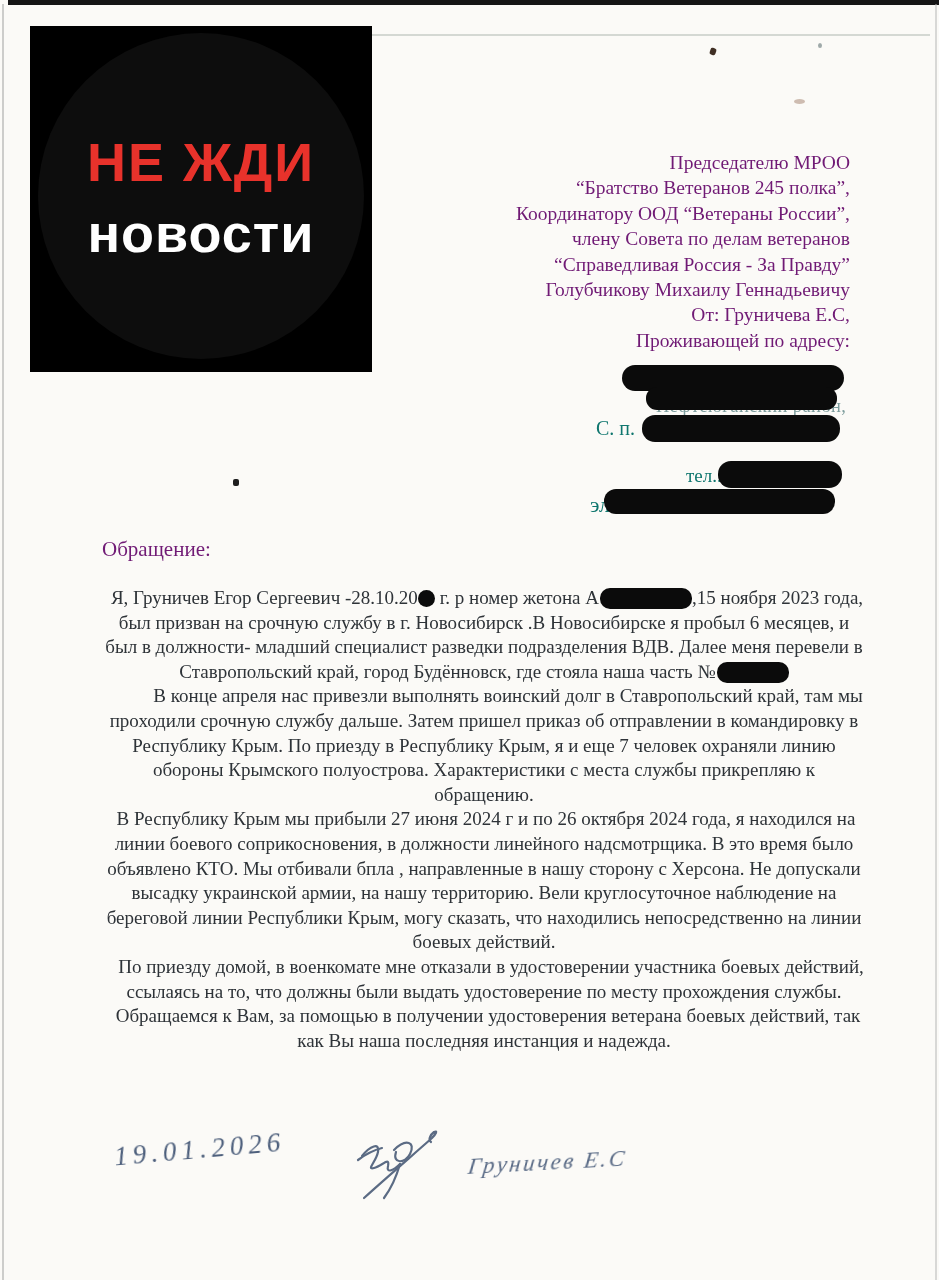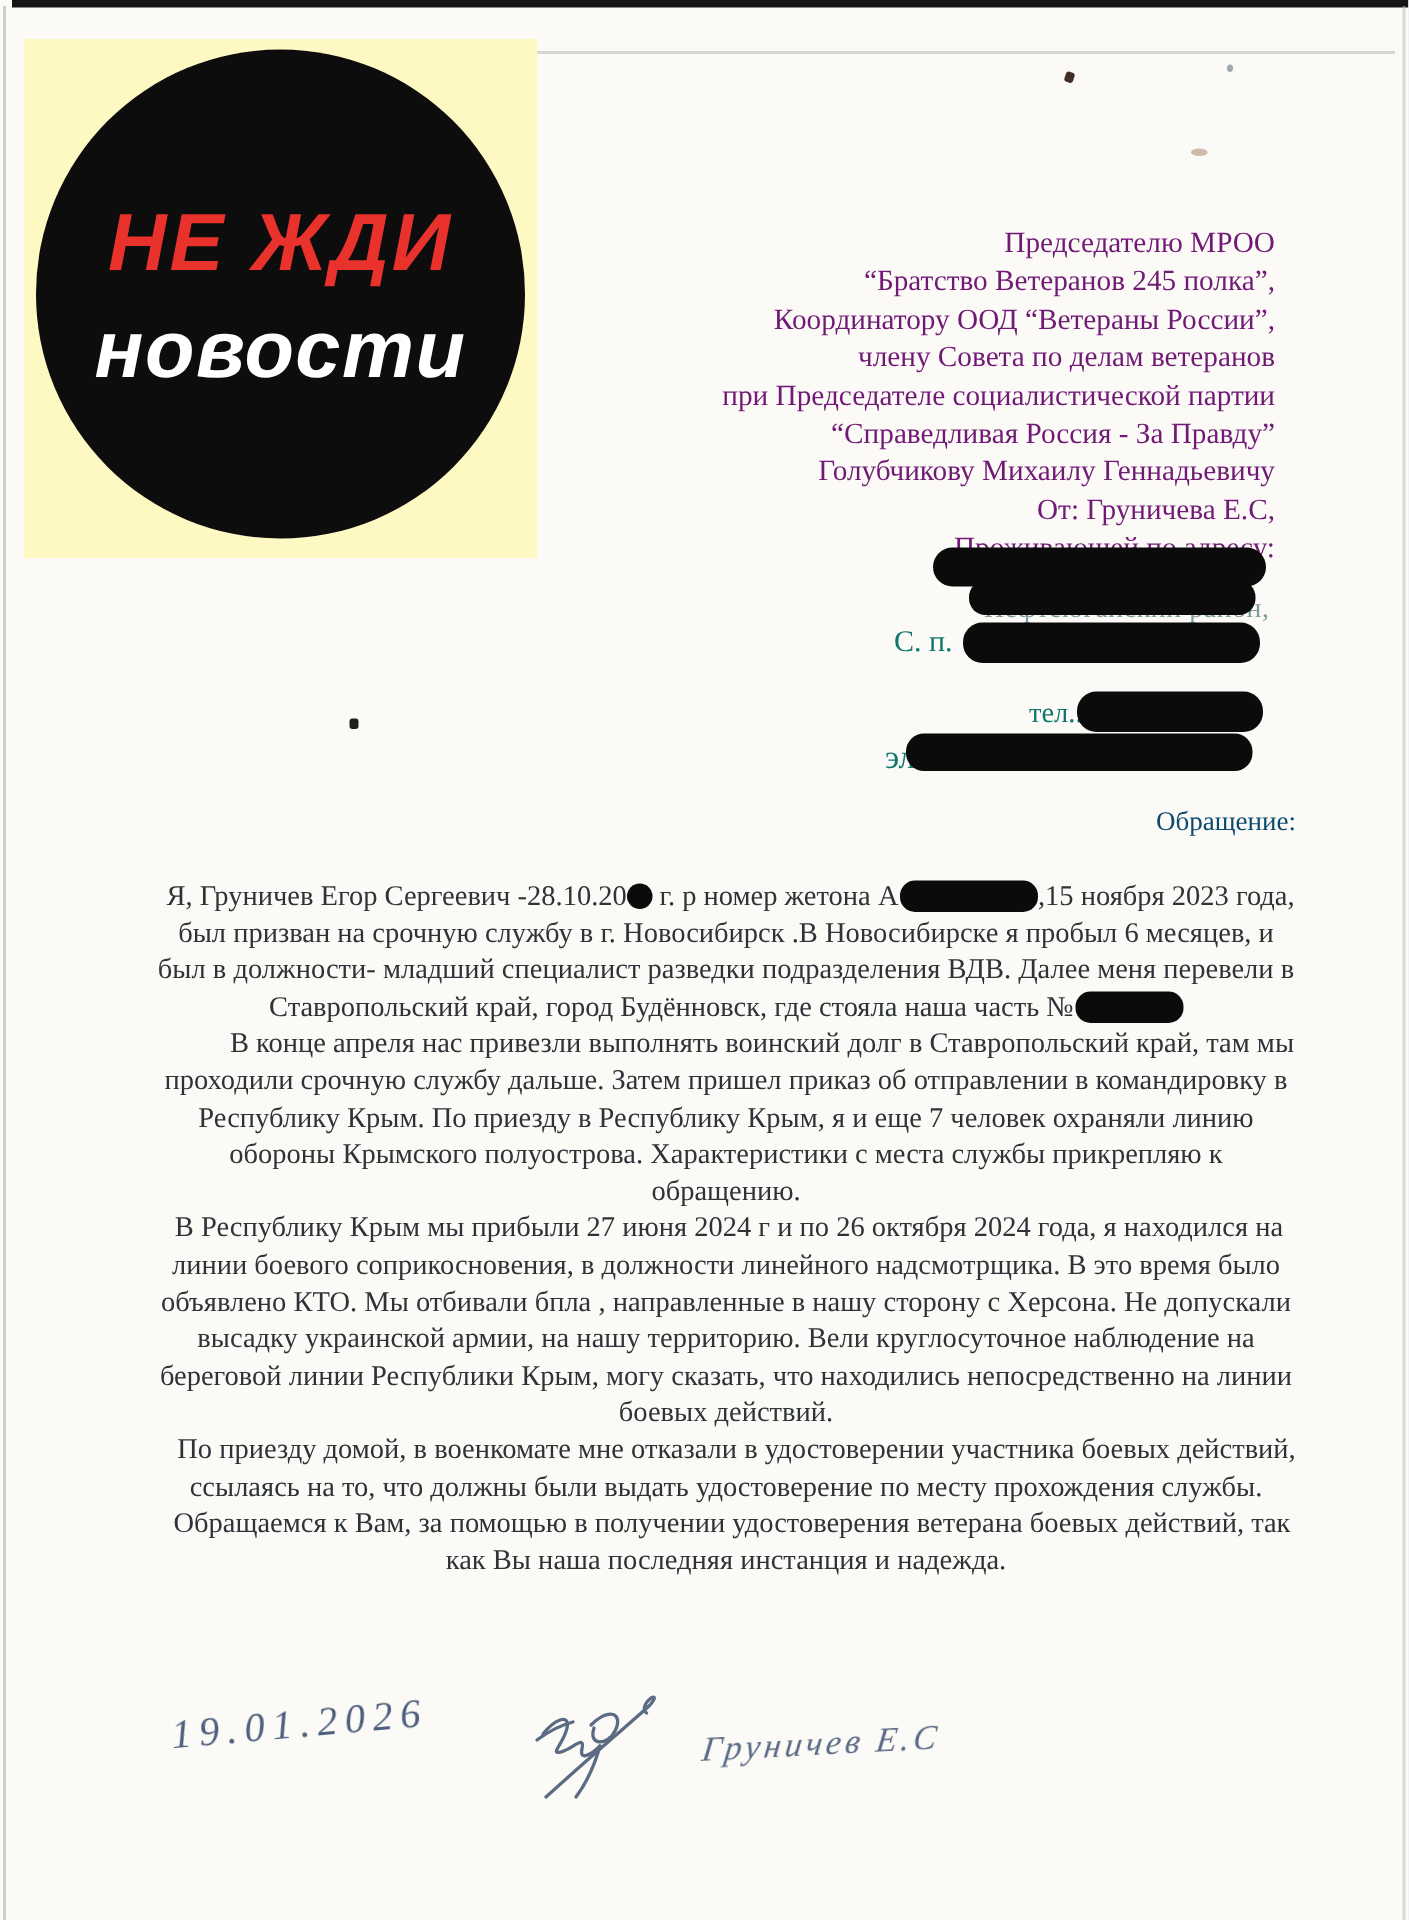--- a/index.html
+++ b/index.html
@@ -13,21 +13,21 @@
   .hline{position:absolute;left:56px;top:34px;width:874px;height:2px;background:#ccd1cc;opacity:.85;}
   .vline-left{position:absolute;left:2px;top:4px;bottom:0;width:2px;background:#a8a8a8;opacity:.55;}
   .vline-right{position:absolute;left:935px;top:4px;bottom:0;width:2px;background:#b5b5b5;opacity:.5;}
   .speck{position:absolute;}
   .s1{left:710px;top:48px;width:6px;height:7px;background:#402f24;border-radius:2px;transform:rotate(18deg);}
   .s2{left:794px;top:99px;width:11px;height:5px;background:rgba(150,112,90,.45);border-radius:50%;}
   .s3{left:233px;top:479px;width:6px;height:7px;background:#1e1e1e;border-radius:2px;}
   .s4{left:818px;top:43px;width:4px;height:5px;background:#9fa9a9;border-radius:50%;}
 
   
-  .logo-patch{position:absolute;left:16px;top:26px;width:342px;height:346px;background:#fef9c3;font-style:italic;}
+  .logo-patch{position:absolute;left:30px;top:26px;width:342px;height:346px;background:#000000;}
   .logo-circle{
     position:absolute;left:8px;top:7px;width:326px;height:326px;border-radius:50%;
     background:#0d0d0d;display:flex;flex-direction:column;align-items:center;justify-content:center;
     gap:17px;padding-top:2px;box-sizing:border-box;
   }
   .logo-line{font-family:"Liberation Sans", sans-serif;font-weight:700;font-size:54px;line-height:54px;letter-spacing:1px;color:#ffffff;}
   .logo-line.red{color:#e8322b;letter-spacing:2px;}
 
   
   .recipient{
@@ -45,21 +45,21 @@
   .district{
     position:absolute;left:656px;top:396px;z-index:2;font-size:18.5px;color:#7d9d9d;
     letter-spacing:.4px;white-space:nowrap;
   }
   .addr-label{position:absolute;z-index:2;font-size:20px;color:#0f766e;}
   .lbl-sp{left:596px;top:417px;}
   .lbl-tel{left:686px;top:465px;font-size:19px;}
   .lbl-email{left:590px;top:492px;font-size:22px;}
 
   
-  .doc-title{position:absolute;left:102px;top:537px;width:762px;text-align:right;font-size:18px;color:#0c4a6e;}
+  .doc-title{position:absolute;left:102px;top:537px;width:762px;text-align:left;font-size:21px;color:#701a75;}
   .body-block{position:absolute;left:101px;top:586px;width:766px;font-size:19px;line-height:24.6px;}
   .body-block p{margin:0;text-align:center;}
   .p1{text-indent:6px;}
   .p2{text-indent:48px;}
   .p3{text-indent:4px;}
   .p4{text-indent:14px;}
   .p5{text-indent:8px;}
   .redact-dot{display:inline-block;width:17px;height:17px;background:#0b0b0b;border-radius:50%;vertical-align:-3px;}
   .redact-pill{display:inline-block;height:21px;background:#0b0b0b;border-radius:10px;vertical-align:-5px;}
   .pill-badge{width:92px;margin-left:1px;}
@@ -96,21 +96,20 @@
       <div class="logo-line red">НЕ ЖДИ</div>
       <div class="logo-line">новости</div>
     </div>
   </div>
 
   <div class="recipient">
     <div>Председателю МРОО</div>
     <div>“Братство Ветеранов 245 полка”,</div>
     <div>Координатору ООД “Ветераны России”,</div>
     <div>члену Совета по делам ветеранов</div>
-    <div>при Председателе социалистической партии</div>
     <div>“Справедливая Россия - За Правду”</div>
     <div>Голубчикову Михаилу Геннадьевичу</div>
     <div>От: Груничева Е.С,</div>
     <div>Проживающей по адресу:</div>
   </div>
 
   <div class="district">Нефтеюганский район,</div>
   <div class="redact-bar bar1"></div>
   <div class="redact-bar bar2"></div>
   <div class="addr-label lbl-sp">С. п.</div>

